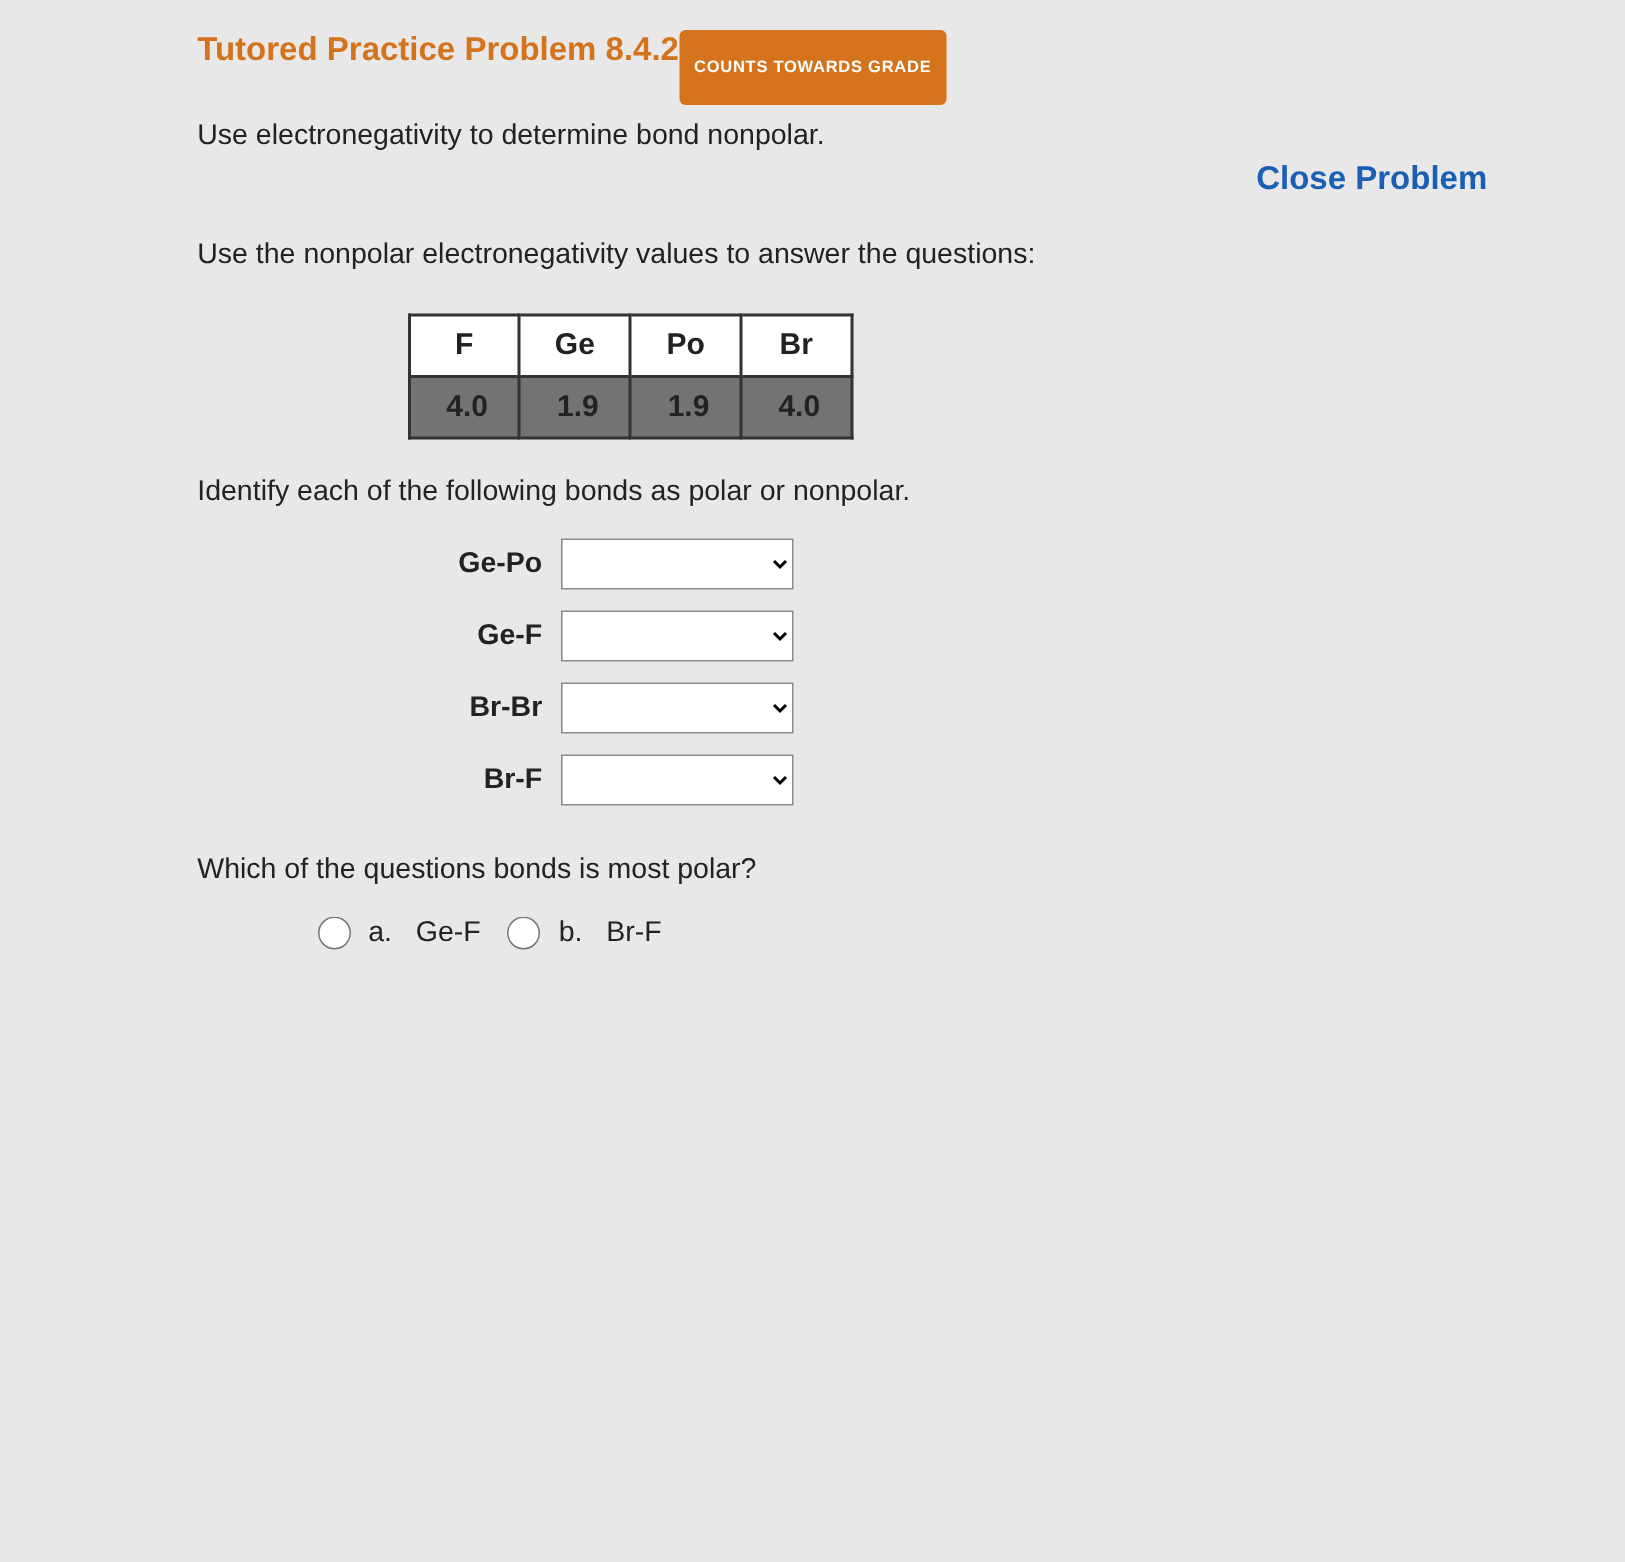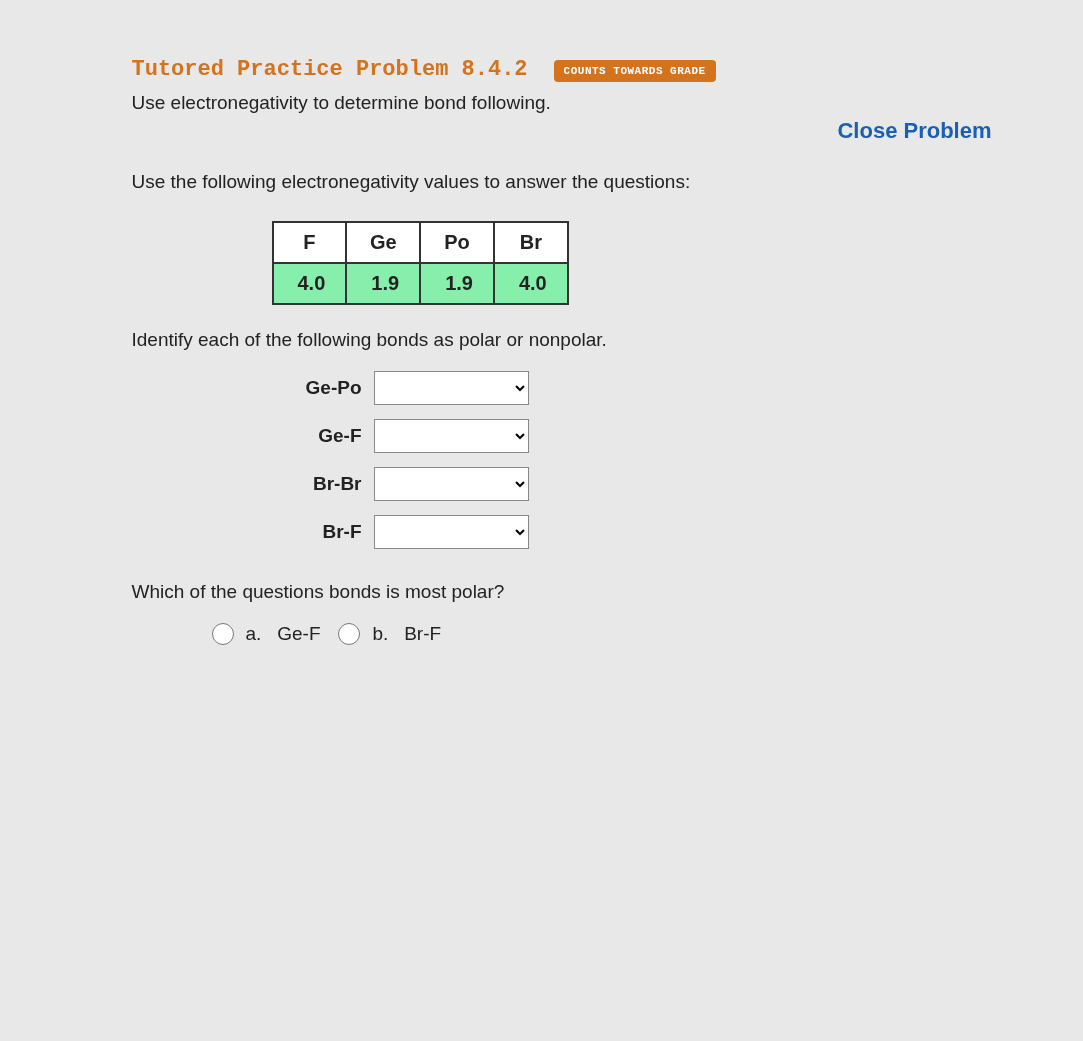--- a/index.html
+++ b/index.html
@@ -15,41 +15,39 @@
 
     .container {
       max-width: 980px;
       margin: 0 auto;
       padding: 20px 40px 40px 80px;
     }
 
     
     .header {
       display: flex;
-      align-items: flex-end;
-      gap: 26px;
+      align-items: flex-start;
+      gap: 0;
       margin-bottom: 10px;
-      font-family: Liberation Mono, monospace;
     }
 
     .problem-title {
       font-size: 22px;
       font-weight: bold;
       color: #d4731c;
     }
 
     .counts-badge {
       background-color: #d4731c;
       color: white;
       font-size: 11px;
       font-weight: bold;
-      padding: 5px 10px;
+      padding: 19px 10px;
       border-radius: 4px;
       letter-spacing: 0.5px;
-      margin-top: 40px;
     }
 
     .subtitle {
       font-size: 19px;
       color: #222;
       margin-bottom: 4px;
     }
 
     .close-problem {
       text-align: right;
@@ -89,21 +87,21 @@
       text-align: center;
       min-width: 64px;
     }
 
     .en-table th {
       background-color: #fff;
       font-weight: bold;
     }
 
     .en-table td {
-      background-color: #86efac;
+      background-color: #737373;
       padding-left: 24px;
     }
 
     
     .identify-label {
       font-size: 19px;
       margin-bottom: 20px;
       max-width: 820px;
     }
 
@@ -177,27 +175,27 @@
 </head>
 <body>
 
 <div class="container">
 
   <div class="header">
     <span class="problem-title">Tutored Practice Problem 8.4.2</span>
     <span class="counts-badge">COUNTS TOWARDS GRADE</span>
   </div>
 
-  <p class="subtitle">Use electronegativity to determine bond following.</p>
+  <p class="subtitle">Use electronegativity to determine bond nonpolar.</p>
 
   <div class="close-problem">
     <a>Close Problem</a>
   </div>
 
-  <p class="section-intro">Use the following electronegativity values to answer the questions:</p>
+  <p class="section-intro">Use the nonpolar electronegativity values to answer the questions:</p>
 
   <div class="en-table-wrapper">
     <table class="en-table">
       <thead>
         <tr>
           <th>F</th>
           <th>Ge</th>
           <th>Po</th>
           <th>Br</th>
         </tr>

